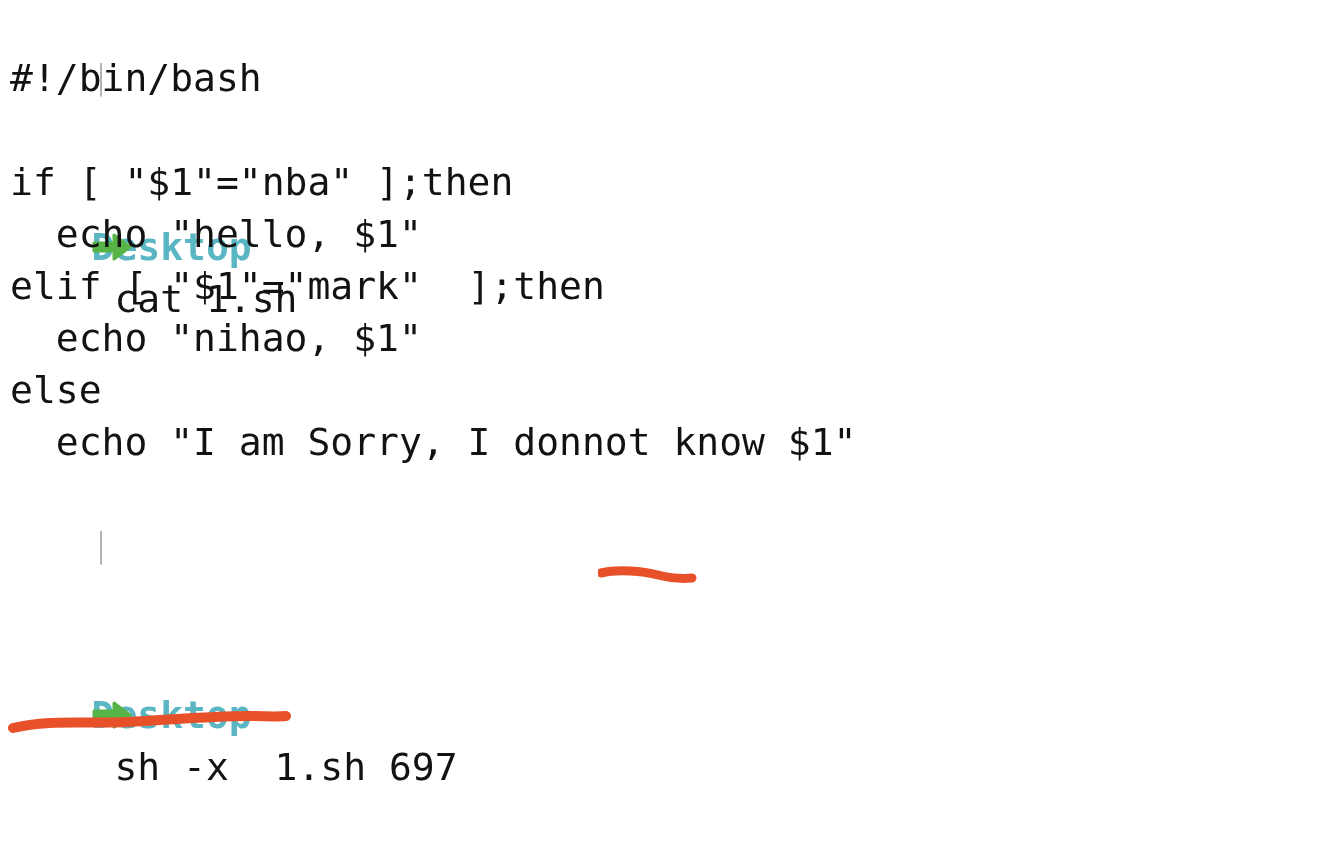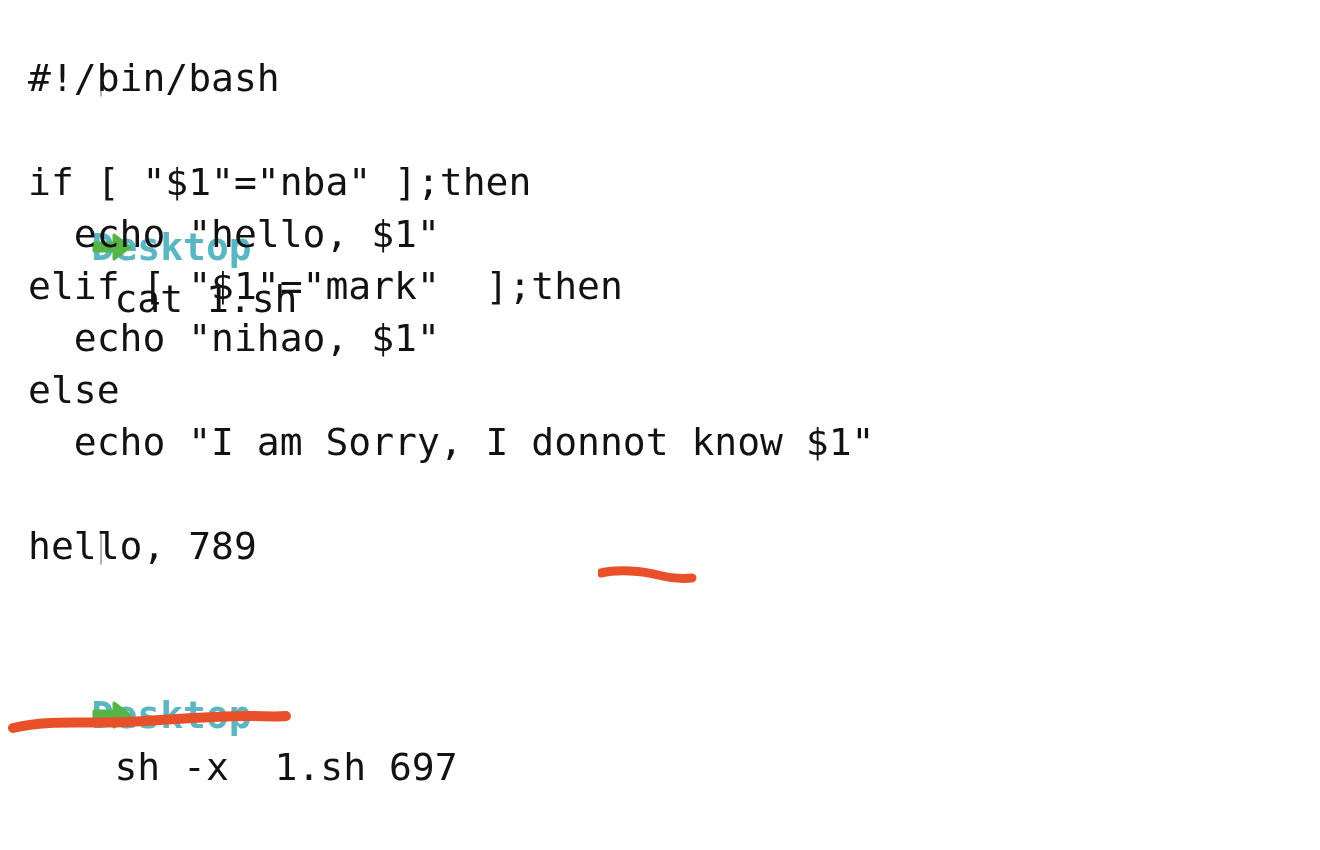--- a/index.html
+++ b/index.html
@@ -26,21 +26,21 @@
 
   .line {
     position: relative;
     height: 52px;
     line-height: 52px;
     white-space: pre;
     font-size: 38px;
     font-family: "DejaVu Sans Mono", "Liberation Mono", monospace;
     color: #121212;
     letter-spacing: 0px;
-    padding-left: 28px;
+    padding-left: 10px;
     box-sizing: border-box;
   }
 
   
   .prompt-line {
     white-space: pre;
     padding-left: 0;
   }
   .bracket-stub {
     display: inline-block;
@@ -117,21 +117,20 @@
     <span class="arrow-icon">
       <svg width="40" height="30" viewBox="0 0 40 30">
           <path d="M2 11 H22 V3 L38 15 L22 27 V19 H2 Z" fill="#57b447" stroke="#57b447" stroke-width="3" stroke-linejoin="round"></path>
         </svg>
     </span>
     <span class="gap"></span>
     <span class="cwd">Desktop</span>
     <span class="cmd"> <span>sh -x  1.sh 697</span></span>
   </div>
 
-  <div class="line">hello, 789</div>
 
   <div class="line prompt-line">
     <span class="bracket-stub"></span>
     <span class="arrow-icon">
       
     </span>
     <span class="gap"></span>
     
     
   </div>

